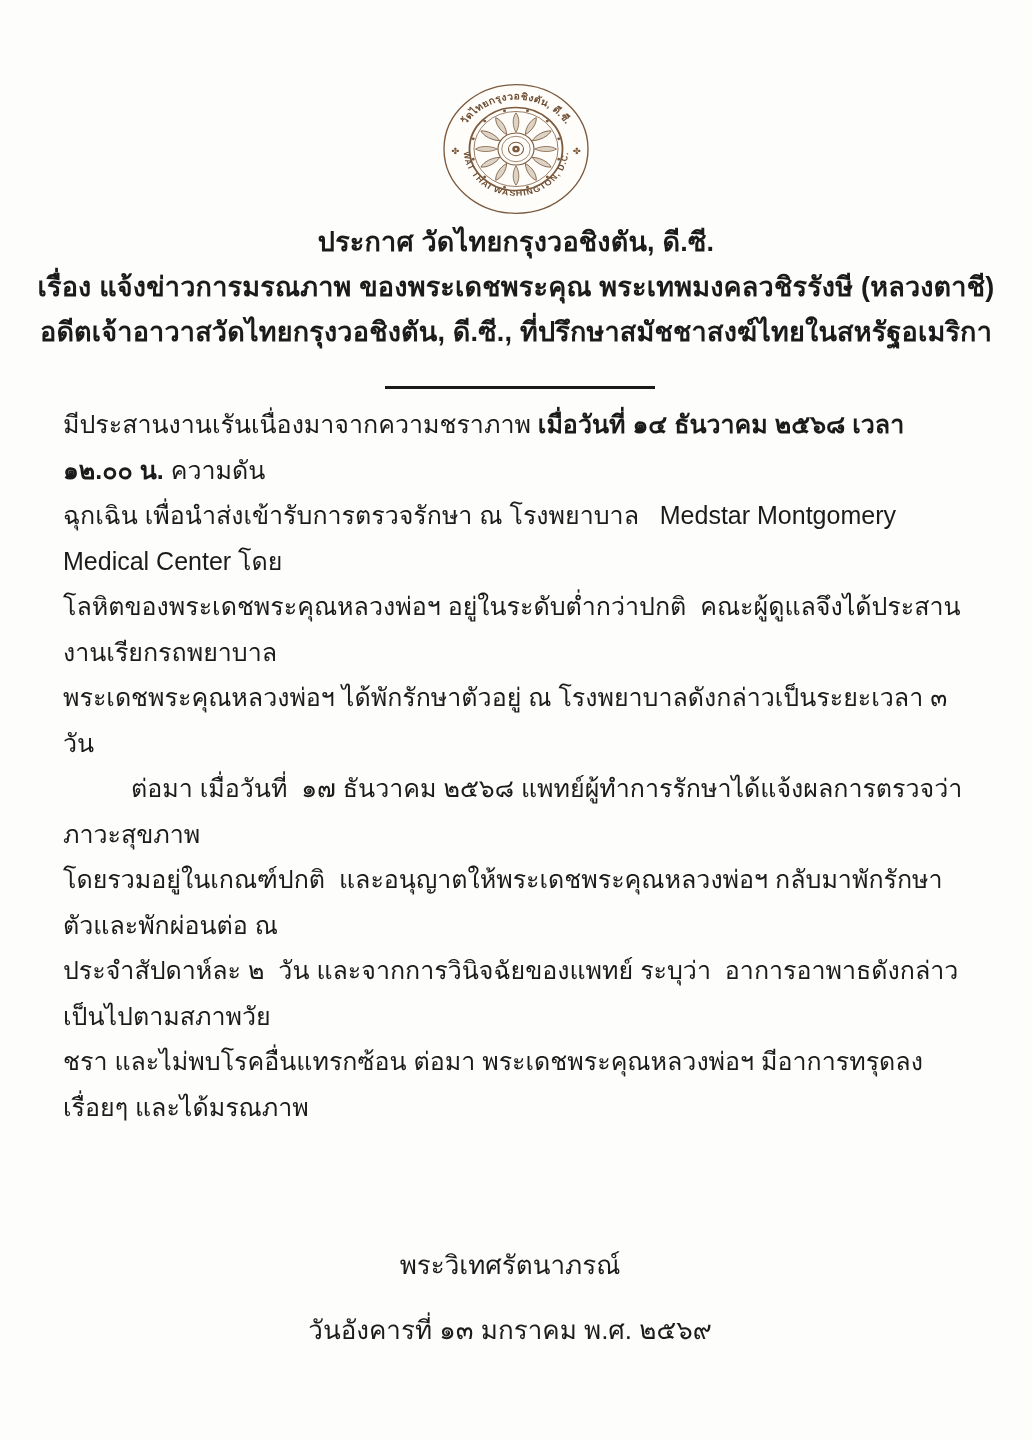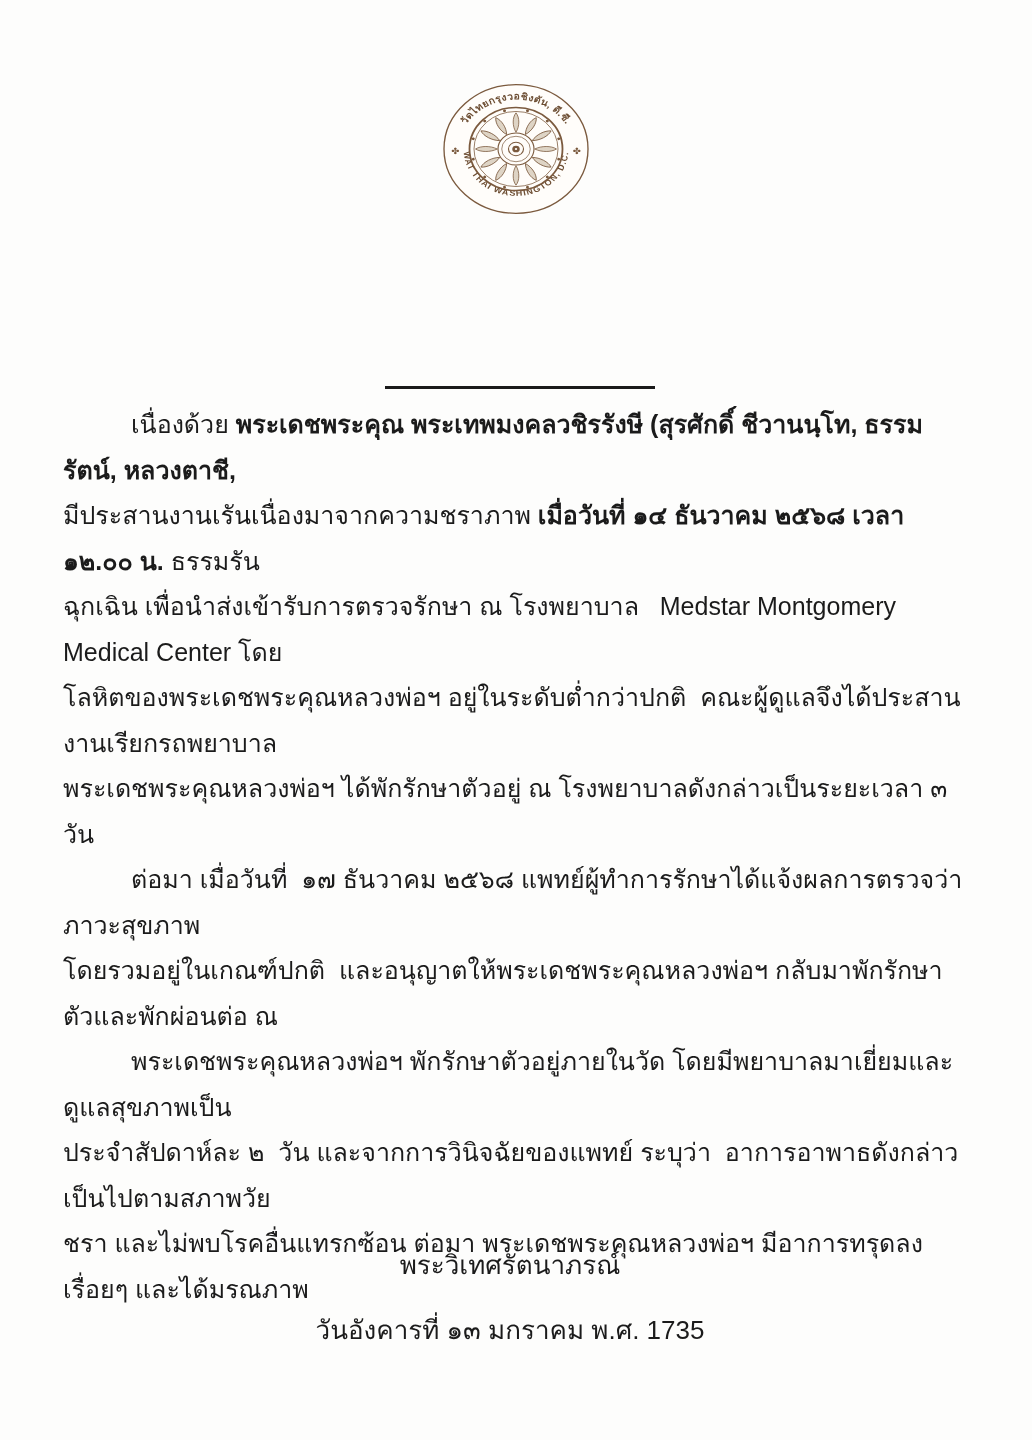--- a/index.html
+++ b/index.html
@@ -119,40 +119,43 @@
         </g>
         <circle cx="100" cy="100" r="24" stroke-width="1.5"></circle>
         <circle cx="100" cy="100" r="19" stroke-width="1"></circle>
         <circle cx="100" cy="100" r="10" stroke-width="1.5"></circle>
         <circle cx="100" cy="100" r="5" fill="#7b5a3e" stroke="none"></circle>
         <circle cx="100" cy="100" r="1.6" fill="#fffdfa" stroke="none"></circle>
       </g>
     </svg>
   </div>
 
+  <div class="header">
+    <div>ประกาศ วัดไทยกรุงวอชิงตัน, ดี.ซี.</div>
+    <div>เรื่อง แจ้งข่าวการมรณภาพ ของพระเดชพระคุณ พระเทพมงคลวชิรรังษี (หลวงตาชี)</div>
+    <div>อดีตเจ้าอาวาสวัดไทยกรุงวอชิงตัน, ดี.ซี., ที่ปรึกษาสมัชชาสงฆ์ไทยในสหรัฐอเมริกา</div>
+  </div>
 
   <div class="divider"></div>
 
   <div class="doc-body" id="doc-body">
       <div>
-        <div class="b-line indent"><span>เนื่องด้วย </span><span class="bold">พระเดชพระคุณ พระเทพมงคลวชิรรังษี (สุรศักดิ์ ชีวานนฺโท, ธรรมรัตน์, หลวงตาชี,</span></div>
-        <div class="b-line"><span>มีประสานงานเรันเนื่องมาจากความชราภาพ </span><span class="bold">เมื่อวันที่ ๑๔ ธันวาคม ๒๕๖๘ เวลา ๑๒.๐๐ น.</span><span> ธรรมรัน</span></div>
+        <div class="b-line"><span>มีประสานงานเรันเนื่องมาจากความชราภาพ </span><span class="bold">เมื่อวันที่ ๑๔ ธันวาคม ๒๕๖๘ เวลา ๑๒.๐๐ น.</span><span> ความดัน</span></div>
         <div class="b-line"><span>ฉุกเฉิน เพื่อนำส่งเข้ารับการตรวจรักษา ณ โรงพยาบาล   Medstar Montgomery Medical Center โดย</span></div>
         <div class="b-line"><span>โลหิตของพระเดชพระคุณหลวงพ่อฯ อยู่ในระดับต่ำกว่าปกติ  คณะผู้ดูแลจึงได้ประสานงานเรียกรถพยาบาล</span></div>
         <div class="b-line"><span>พระเดชพระคุณหลวงพ่อฯ ได้พักรักษาตัวอยู่ ณ โรงพยาบาลดังกล่าวเป็นระยะเวลา ๓ วัน</span></div>
       </div>
       <div>
         <div class="b-line indent"><span>ต่อมา เมื่อวันที่  ๑๗ ธันวาคม ๒๕๖๘ แพทย์ผู้ทำการรักษาได้แจ้งผลการตรวจว่าภาวะสุขภาพ</span></div>
         <div class="b-line"><span>โดยรวมอยู่ในเกณฑ์ปกติ  และอนุญาตให้พระเดชพระคุณหลวงพ่อฯ กลับมาพักรักษาตัวและพักผ่อนต่อ ณ</span></div>
       </div>
       <div>
-        <div class="b-line indent"><span>พระเดชพระคุณหลวงพ่อฯ พักรักษาตัวอยู่ภายในวัด โดยมีพยาบาลมาเยี่ยมและดูแลสุขภาพเป็น</span></div>
         <div class="b-line"><span>ประจำสัปดาห์ละ ๒  วัน และจากการวินิจฉัยของแพทย์ ระบุว่า  อาการอาพาธดังกล่าวเป็นไปตามสภาพวัย</span></div>
         <div class="b-line"><span>ชรา และไม่พบโรคอื่นแทรกซ้อน ต่อมา พระเดชพระคุณหลวงพ่อฯ มีอาการทรุดลงเรื่อยๆ และได้มรณภาพ</span></div>
       </div>
     </div>
 
   <div class="footer">
     <div>พระวิเทศรัตนาภรณ์</div>
-    <div>วันอังคารที่ ๑๓ มกราคม พ.ศ. 1735</div>
+    <div>วันอังคารที่ ๑๓ มกราคม พ.ศ. ๒๕๖๙</div>
   </div>
 
 </div>
 
 </body></html>

